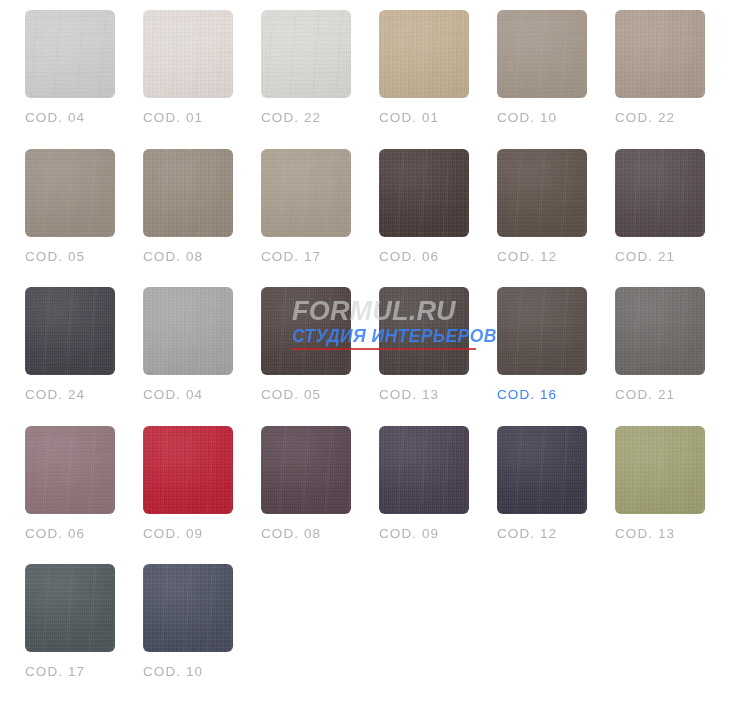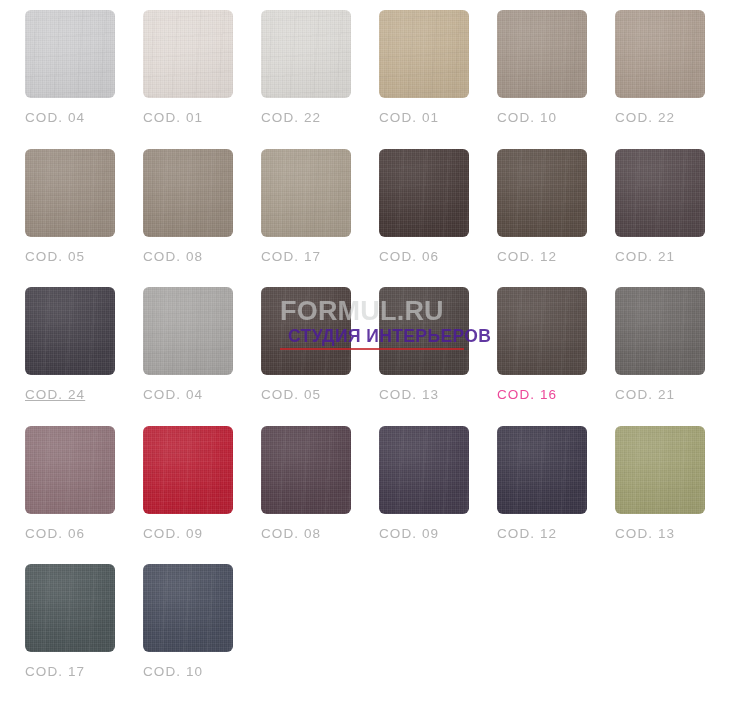--- a/index.html
+++ b/index.html
@@ -105,26 +105,27 @@
     font-size: 13.5px;
     letter-spacing: 1.1px;
     color: #b3b3b3;
     font-weight: 400;
     white-space: nowrap;
   }
 
   
   #watermark {
     position: absolute;
-    left: 280px;
+    left: 292px;
     top: 298px;
     width: 186px;
     height: 56px;
     pointer-events: none;
     user-select: none;
+    font-style: italic;
   }
   #watermark .wm-top {
     font-size: 27px;
     font-weight: 700;
     letter-spacing: 0.2px;
     line-height: 27px;
     color: rgba(208,210,210,0.62);
     white-space: nowrap;
   }
   #watermark .wm-bottom {
@@ -243,21 +244,21 @@
         <div class="sheen"></div>
       </div>
       <div class="swatch-label" style="color: rgb(179, 179, 179);">COD. 21</div>
     </div>
     <div class="swatch-cell" style="left: 25px; top: 287px;">
       <div class="swatch" style="width: 90px; height: 88px; background-color: rgb(67, 63, 72);">
         <div class="weave"></div>
         <div class="slub"></div>
         <div class="sheen"></div>
       </div>
-      <div class="swatch-label" style="color: rgb(179, 179, 179); text-decoration: underline;">COD. 24</div>
+      <div class="swatch-label" style="color: rgb(179, 179, 179);">COD. 24</div>
     </div>
     <div class="swatch-cell" style="left: 143px; top: 287px;">
       <div class="swatch" style="width: 90px; height: 88px; background-color: rgb(168, 166, 164);">
         <div class="weave"></div>
         <div class="slub"></div>
         <div class="sheen"></div>
       </div>
       <div class="swatch-label" style="color: rgb(179, 179, 179);">COD. 04</div>
     </div>
     <div class="swatch-cell" style="left: 261px; top: 287px;">
@@ -275,21 +276,21 @@
         <div class="sheen"></div>
       </div>
       <div class="swatch-label" style="color: rgb(179, 179, 179);">COD. 13</div>
     </div>
     <div class="swatch-cell" style="left: 497px; top: 287px;">
       <div class="swatch" style="width: 90px; height: 88px; background-color: rgb(86, 75, 71);">
         <div class="weave"></div>
         <div class="slub"></div>
         <div class="sheen"></div>
       </div>
-      <div class="swatch-label" style="color: #ec4899;">COD. 16</div>
+      <div class="swatch-label" style="color: #3b82f6;">COD. 16</div>
     </div>
     <div class="swatch-cell" style="left: 615px; top: 287px;">
       <div class="swatch" style="width: 90px; height: 88px; background-color: rgb(107, 103, 101);">
         <div class="weave"></div>
         <div class="slub"></div>
         <div class="sheen"></div>
       </div>
       <div class="swatch-label" style="color: rgb(179, 179, 179);">COD. 21</div>
     </div>
     <div class="swatch-cell" style="left: 25px; top: 425.5px;">
@@ -351,16 +352,16 @@
     <div class="swatch-cell" style="left: 143px; top: 564px;">
       <div class="swatch" style="width: 90px; height: 88px; background-color: rgb(71, 76, 92);">
         <div class="weave"></div>
         <div class="slub"></div>
         <div class="sheen"></div>
       </div>
       <div class="swatch-label" style="color: rgb(179, 179, 179);">COD. 10</div>
     </div>
     <div id="watermark">
     <div class="wm-top" style="color: rgb(208, 210, 210); opacity: 0.62;">FORMUL.RU</div>
-    <div class="wm-bottom" style="color: #4c1d95; opacity: 0.88; margin-left: 8px;">СТУДИЯ ИНТЕРЬЕРОВ</div>
+    <div class="wm-bottom" style="color: #3b82f6; opacity: 0.88;">СТУДИЯ ИНТЕРЬЕРОВ</div>
     <div class="wm-rule" style="background: rgb(196, 36, 40); opacity: 0.82;"></div>
   </div>
 </div>
 
 </body></html>

